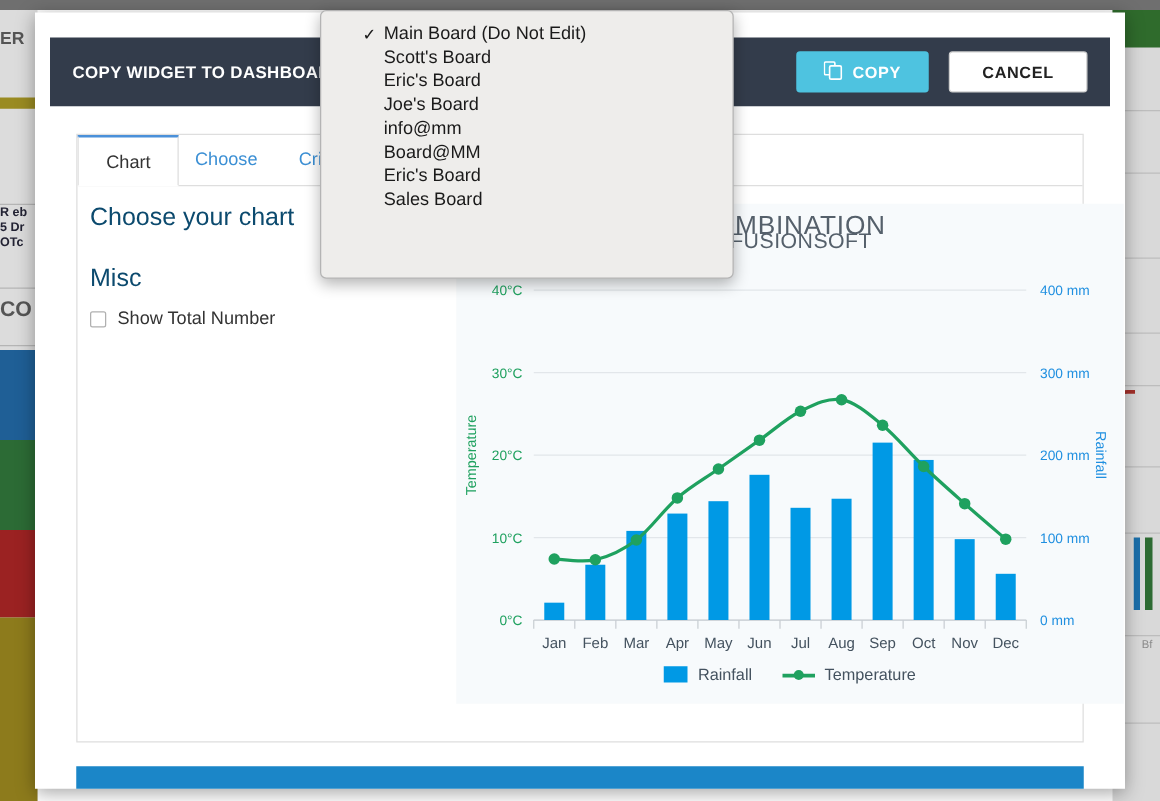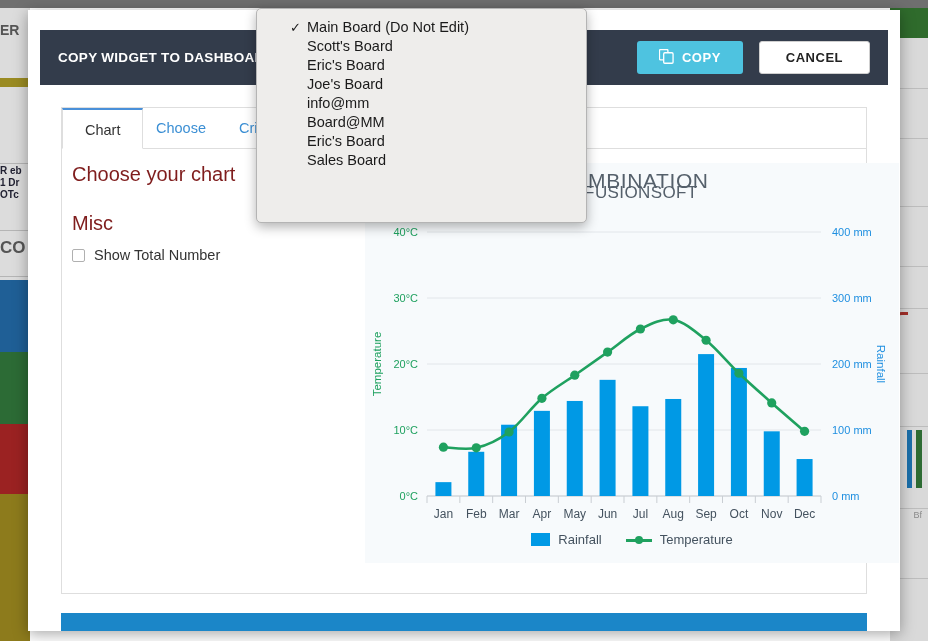--- a/index.html
+++ b/index.html
@@ -109,21 +109,21 @@
   }
   #tab-chart {
     left: 0; color: #333; background: #fff;
     border: 1px solid #dedede; border-bottom: 1px solid #fff; border-top: 2px solid #4a90d9;
     z-index: 2;
   }
   #tab-options { left: 72px; color: #3b8fd4; }
   #tab-criteria { left: 155px; color: #3b8fd4; }
 
   #left-pane { position: absolute; left: 10px; top: 55px; width: 280px; }
-  .pane-heading { font-size: 20px; color: #7f1d1d; font-weight: normal; margin-bottom: 14px; }
+  .pane-heading { font-size: 20px; color: #0c4a6e; font-weight: normal; margin-bottom: 14px; }
   #chart-type-select {
     width: 122px; height: 32px; border: 1px solid #c9c9c9; border-radius: 4px;
     background: #fff; font-size: 12.5px; color: #222;
     display: flex; align-items: center; padding: 0 8px; position: relative; cursor: pointer;
   }
   #chart-type-select .sel-arrows {
     position: absolute; right: 8px; top: 50%; transform: translateY(-50%);
     font-size: 9px; line-height: 8px; color: #333; text-align: center;
   }
   #misc-heading { margin-top: 26px; margin-bottom: 12px; }
@@ -174,21 +174,21 @@
     <div class="bg-swatch" id="sw-rule2"></div>
     <div class="bg-swatch" id="sw-rule3"></div>
     <div class="bg-swatch" id="sw-blue"></div>
     <div class="bg-swatch" id="sw-green"></div>
     <div class="bg-swatch" id="sw-red"></div>
     <div class="bg-swatch" id="sw-olive2"></div>
   </div>
 
   <div class="bg-text" id="bg-txt-er">ER</div>
   <div class="bg-text" id="bg-txt-blk" style="white-space:pre">R eb
-1 Dr
+5 Dr
 OTc</div>
   <div class="bg-text" id="bg-txt-co">CO</div>
 
   <div id="bg-right-col">
     <div class="bg-r-rule" style="top:80px"></div>
     <div class="bg-r-rule" style="top:130px"></div>
     <div class="bg-r-rule" style="top:198px"></div>
     <div class="bg-r-rule" style="top:258px"></div>
     <div class="bg-r-rule" style="top:300px"></div>
     <div class="bg-r-rule" style="top:365px"></div>

